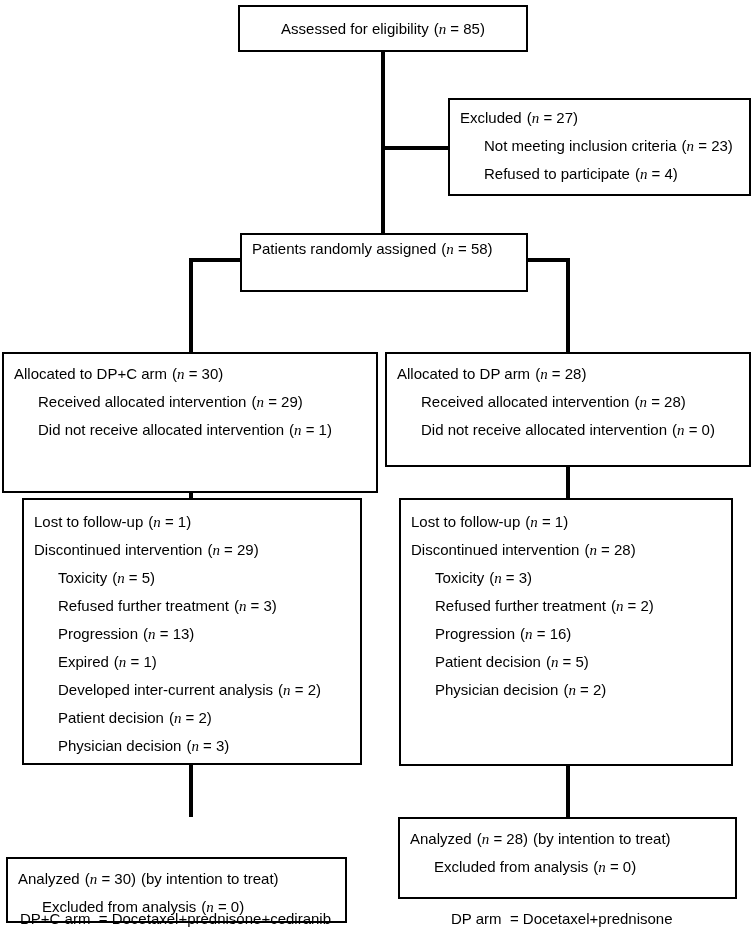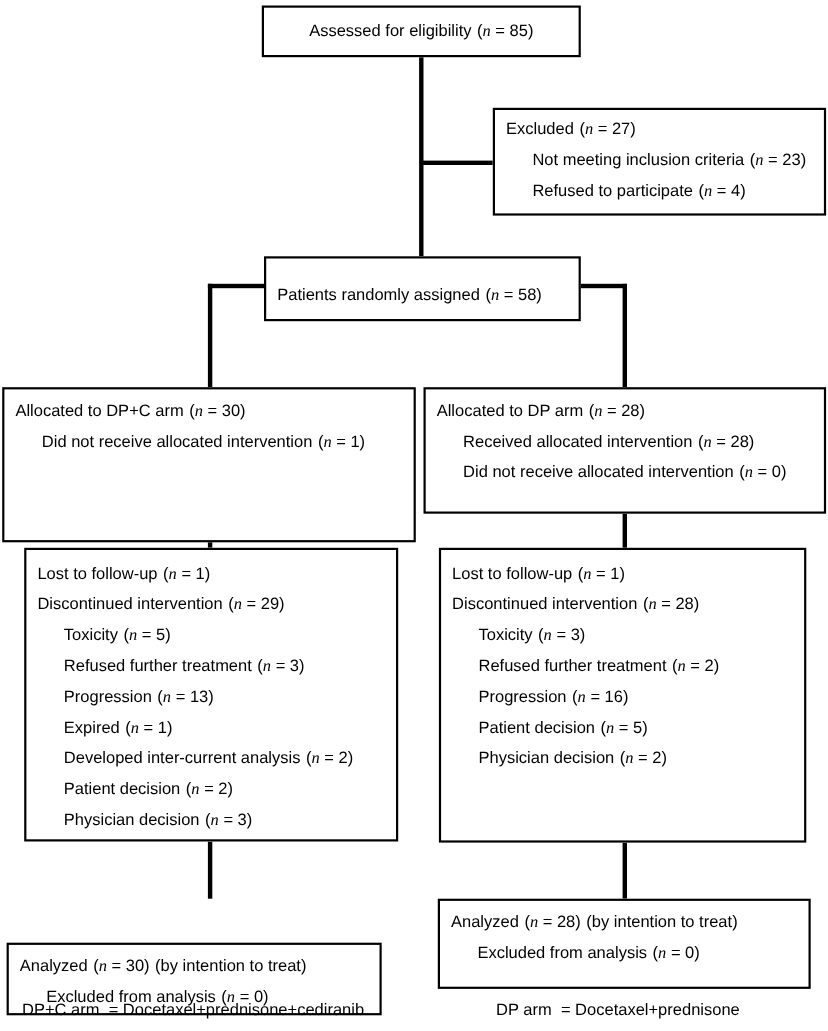--- a/index.html
+++ b/index.html
@@ -43,26 +43,27 @@
   <div class="box center" style="left:238px;top:5px;width:290px;height:47px;">
       <div class="line"><span>Assessed for eligibility</span><span class="paren">(<i>n</i> = 85)</span></div>
     </div>
 
   <div class="box" style="left:448px;top:98px;width:303px;height:98px;padding-top:4px;">
       <div class="line"><span>Excluded</span><span class="paren">(<i>n</i> = 27)</span></div>
       <div class="line indent"><span>Not meeting inclusion criteria</span><span class="paren">(<i>n</i> = 23)</span></div>
       <div class="line indent"><span>Refused to participate</span><span class="paren">(<i>n</i> = 4)</span></div>
     </div>
 
-  <div class="box" style="left:240px;top:233px;width:288px;height:59px;padding-top:20px;">
+  <div class="box" style="left:240px;top:233px;width:288px;height:59px;padding-top:0;">
       <div class="line"><span>Patients randomly assigned</span><span class="paren">(<i>n</i> = 58)</span></div>
     </div>
 
   <div class="box" style="left:2px;top:352px;width:376px;height:141px;">
       <div class="line"><span>Allocated to DP+C arm</span><span class="paren">(<i>n</i> = 30)</span></div>
+      <div class="line indent"><span>Received allocated intervention</span><span class="paren">(<i>n</i> = 29)</span></div>
       <div class="line indent"><span>Did not receive allocated intervention</span><span class="paren">(<i>n</i> = 1)</span></div>
     </div>
 
   <div class="box" style="left:385px;top:352px;width:366px;height:115px;">
       <div class="line"><span>Allocated to DP arm</span><span class="paren">(<i>n</i> = 28)</span></div>
       <div class="line indent"><span>Received allocated intervention</span><span class="paren">(<i>n</i> = 28)</span></div>
       <div class="line indent"><span>Did not receive allocated intervention</span><span class="paren">(<i>n</i> = 0)</span></div>
     </div>
 
   <div class="box" style="left:22px;top:498px;width:340px;height:267px;padding-top:8px;">

